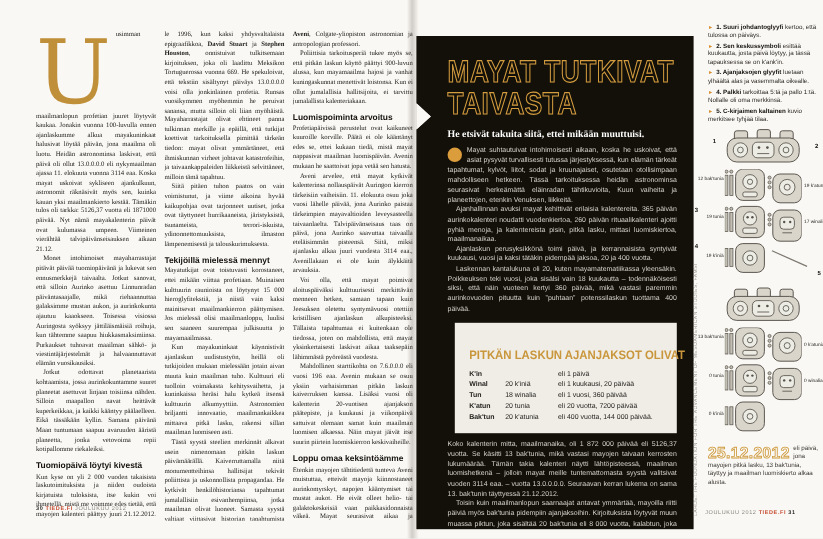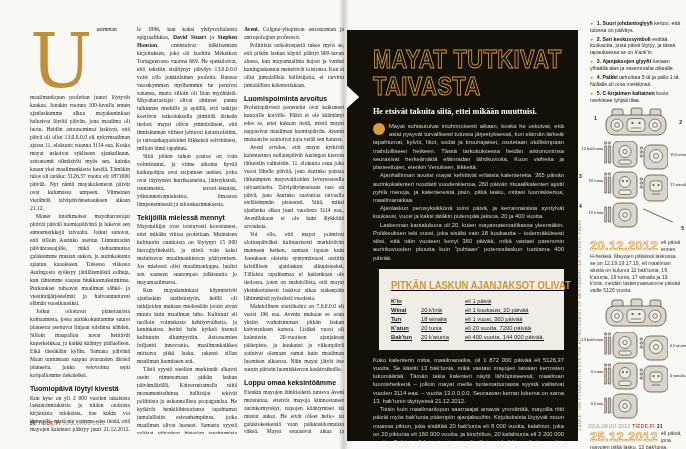--- a/index.html
+++ b/index.html
@@ -37,21 +37,21 @@
              color:transparent;-webkit-text-stroke:1px #D39C3F;
              transform:scaleX(.84);transform-origin:left;}
   @supports not (-webkit-text-stroke:1px #000){.box-title,.bigdate{color:#D39C3F;}}
   .panel-sub{font-family:Liberation Serif, serif;font-weight:bold;font-size:8.2px;
              color:#ffffff;margin:8px 0 6px;}
   .panel p.body{font-family:"Liberation Sans",sans-serif;font-size:5.8px;line-height:1.42;
           color:#d4d1ca;text-align:justify;margin:0;text-indent:7px;}
   .panel p.body.ni{text-indent:0;}
   .lead-dot{float:left;width:12px;height:12px;border-radius:50%;background:#DB9C3C;
             margin:1px 4px 1px 0;}
-  .wbox{background:#efede6;margin:7px 0 6px 6px;padding:11px 12px 7px;text-decoration:underline;}
+  .wbox{background:#efede6;margin:7px 0 6px 6px;padding:22px 12px 7px;}
   .wbox-h{font-family:"Liberation Sans",sans-serif;font-weight:bold;font-size:10.2px;
           color:#C9963B;margin:0 0 7px;white-space:nowrap;transform:scaleX(.93);
           transform-origin:left;}
   .trow{display:flex;font-family:"Liberation Sans",sans-serif;font-size:5.8px;
         color:#26231f;margin-bottom:3px;}
   .trow .tn{width:30px;font-weight:bold;}
   .trow .tc{width:44px;}
   .trow .td{flex:1;}
   .credit{position:absolute;left:233px;top:140px;height:290px;
           writing-mode:vertical-rl;transform:rotate(180deg);
@@ -262,24 +262,20 @@
         <span class="co" style="left:-11px;top:66px;">3</span>
         <span class="co" style="left:-11px;top:96px;">4</span>
         <span class="co" style="right:-2px;top:118px;">5</span>
         <div class="lline" style="left:52px;top:108px;width:32px;transform:rotate(24deg);"></div>
         <span class="lab ll" style="top:40px;">12 bak'tunia</span>
         <span class="lab ll" style="top:72px;">19 tunia</span>
         <span class="lab ll" style="top:104px;">19 k'iniä</span>
         <span class="lab lr" style="top:46px;">19 k'atunia</span>
         <span class="lab lr" style="top:76px;">17 winalia</span>
       </div>
-      <div class="dateblk">
-        <span class="bigdate">20.12.2012</span>
-        <p class="dcap">eli päivä ennen H-hetkeä. Mayojen pitkässä laskussa se on 12.19.19.17.19, eli maailman alusta on kulunut 12 bak'tunia, 19 k'atunia, 19 tunia, 17 winalia ja 19 k'iniä; meidän laskennassamme päivää vaille 5126 vuotta.</p>
-      </div>
 
       <div class="diagram">
         <svg class="dg-intro" width="64" height="30" viewBox="0 0 64 30">
             <use href="#g-intro"></use>
           </svg>
         <svg class="dg-grid" width="64" height="88" viewBox="0 0 64 88">
             <use href="#g-grid"></use>
           </svg>
         <span class="lab ll" style="top:40px;">13 bak'tunia</span>
         <span class="lab ll" style="top:72px;">0 tunia</span>

